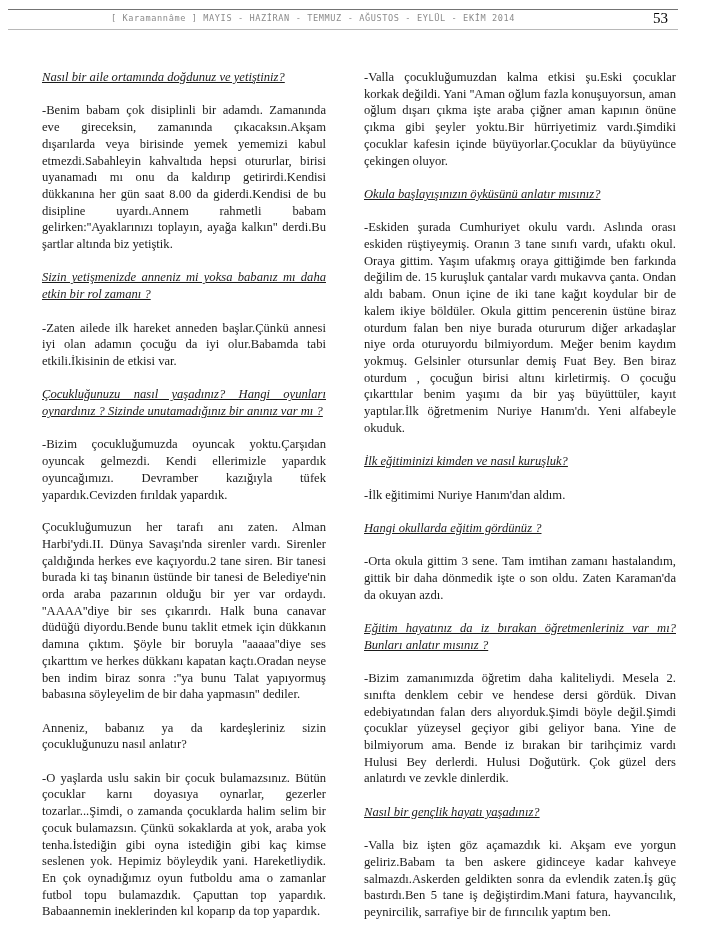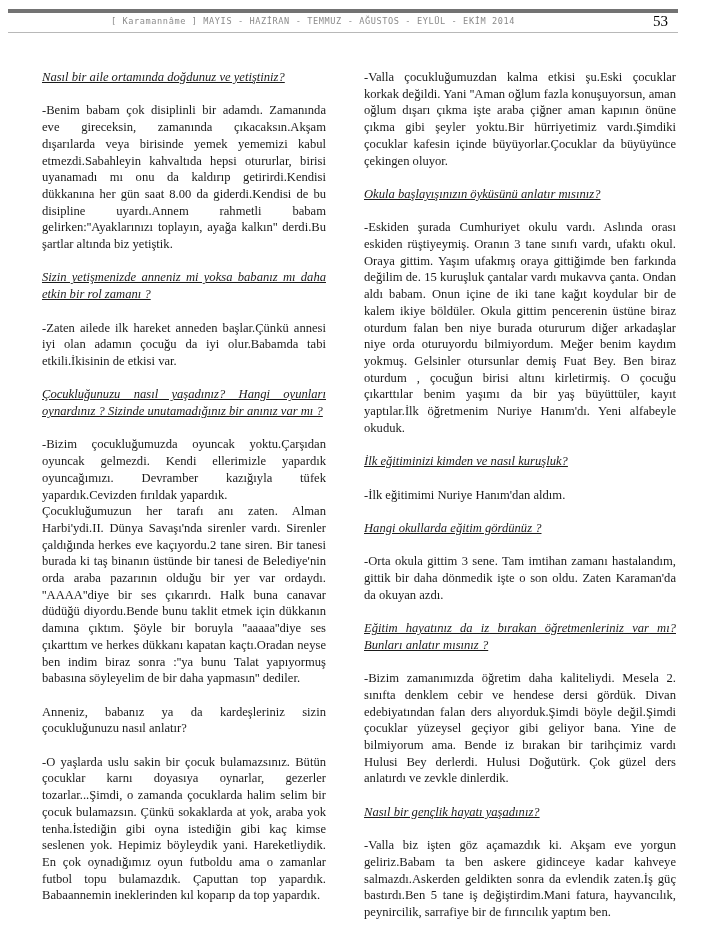--- a/index.html
+++ b/index.html
@@ -1,29 +1,29 @@
 <!DOCTYPE html>
 <html><head>
 <meta charset="utf-8">
 <style>
   html, body { margin: 0; padding: 0; background: #ffffff; }
   body { width: 711px; height: 935px; position: relative; overflow: hidden; }
   .header { position: absolute; left: 8px; top: 9px; width: 670px; height: 19px;
-    border-top: 4px solid #737373; border-bottom: 1px solid #b8b8b8; }
+    border-top: 1px solid #737373; border-bottom: 1px solid #b8b8b8; }
   .header-title { position: absolute; left: 0; right: 60px; top: 3px; text-align: center;
     font-family: "DejaVu Sans Mono", monospace; font-size: 8.6px; color: #8a8a8a; letter-spacing: 0.6px; white-space: nowrap; }
   .page-number { position: absolute; right: 10px; top: 0px; font-family: Liberation Serif, serif;
     font-size: 15px; color: #000000; }
   .col { position: absolute; top: 69px; font-family: "Liberation Serif", serif; font-size: 12.6px;
     line-height: 16.7px; color: #1a1a1a; }
   .col-left { left: 42px; width: 284px; }
   .col-right { left: 364px; width: 312px; }
   .col p { margin: 0 0 16.7px 0; text-align: justify; }
   .col p.q { font-style: italic; text-decoration: underline; }
-  .col p.tight { margin-bottom: 0; }
+  .col p.tight { margin-bottom: 16px; }
 </style>
 </head>
 <body>
 
 <div class="header">
   <div class="header-title">[ Karamannâme ]   MAYIS - HAZİRAN - TEMMUZ - AĞUSTOS - EYLÜL - EKİM  2014</div>
   <div class="page-number">53</div>
 </div>
 
 <div class="col col-left">

